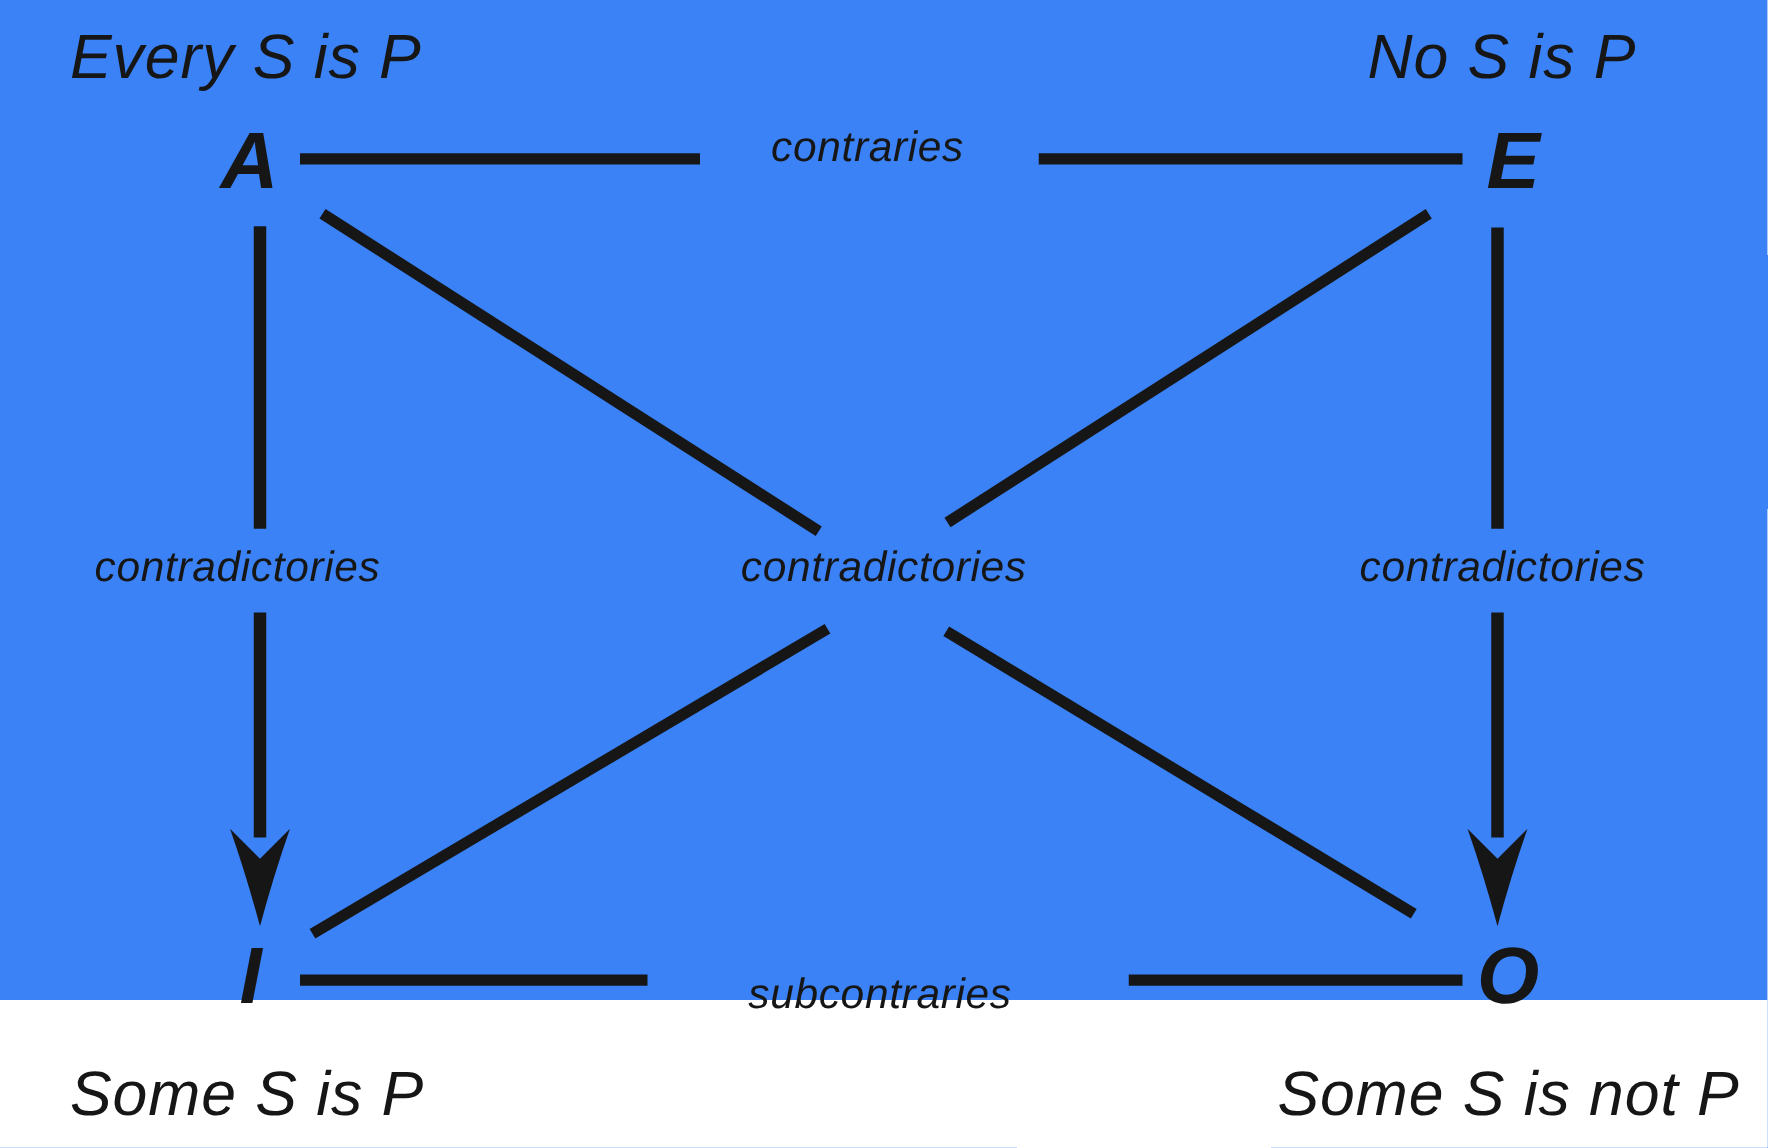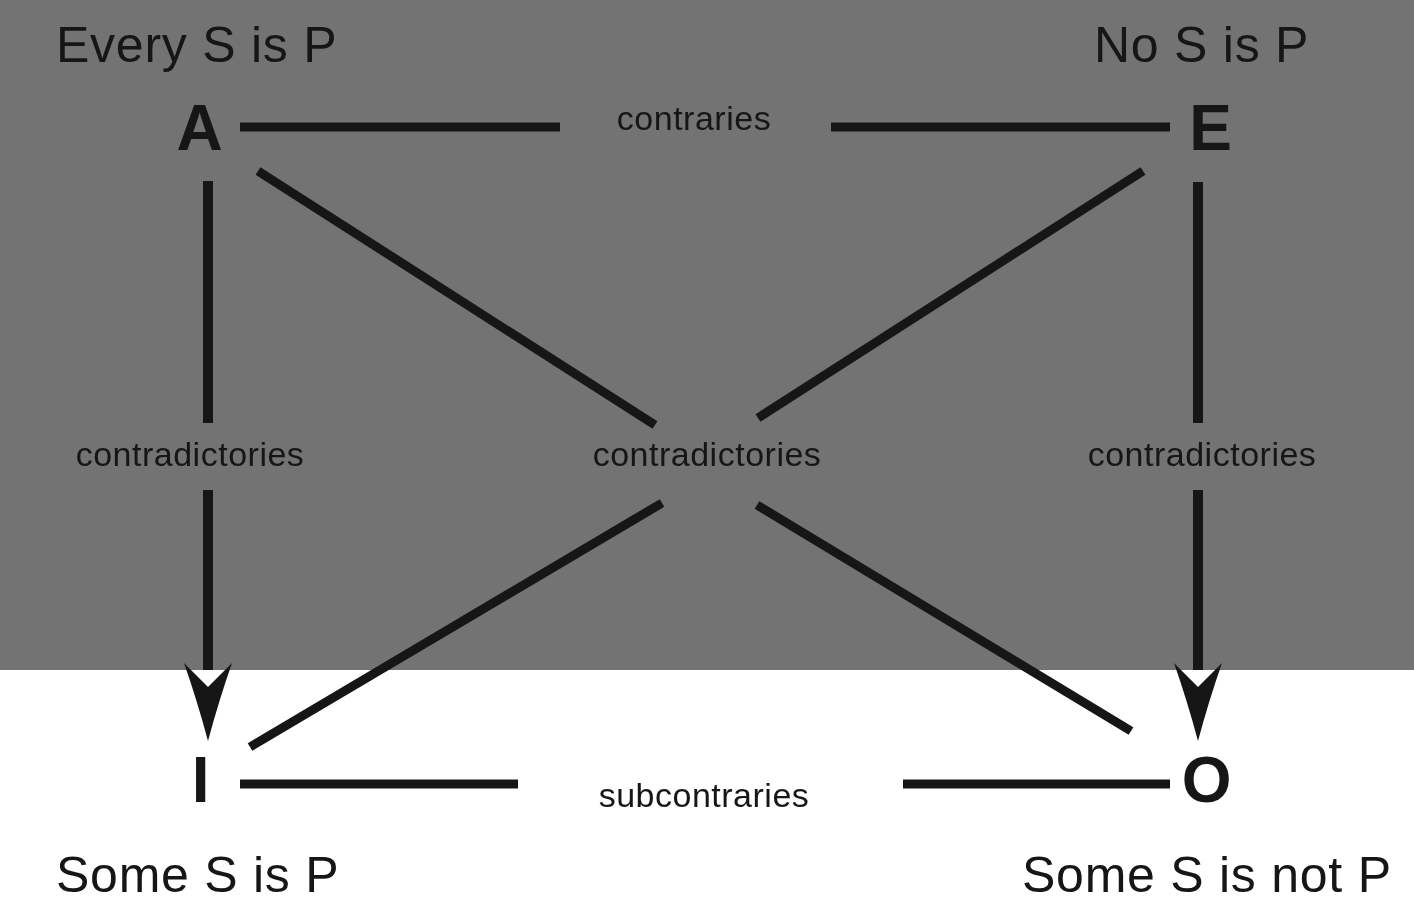--- a/index.html
+++ b/index.html
@@ -7,23 +7,24 @@
     padding: 0;
     width: 1414px;
     height: 918px;
     background: #ffffff;
     font-family: "Liberation Sans", "DejaVu Sans", sans-serif;
     overflow: hidden;
   }
   #stage {
     position: relative;
     width: 1414px;
-    height: 670px;
-    background: #737373;
+    height: 800px;
+    background: #3b82f6;
     color: #161616;
+    font-style: italic;
   }
   #lines {
     position: absolute;
     left: 0;
     top: 0;
   }
   .lbl {
     position: absolute;
     white-space: nowrap;
     color: #161616;

